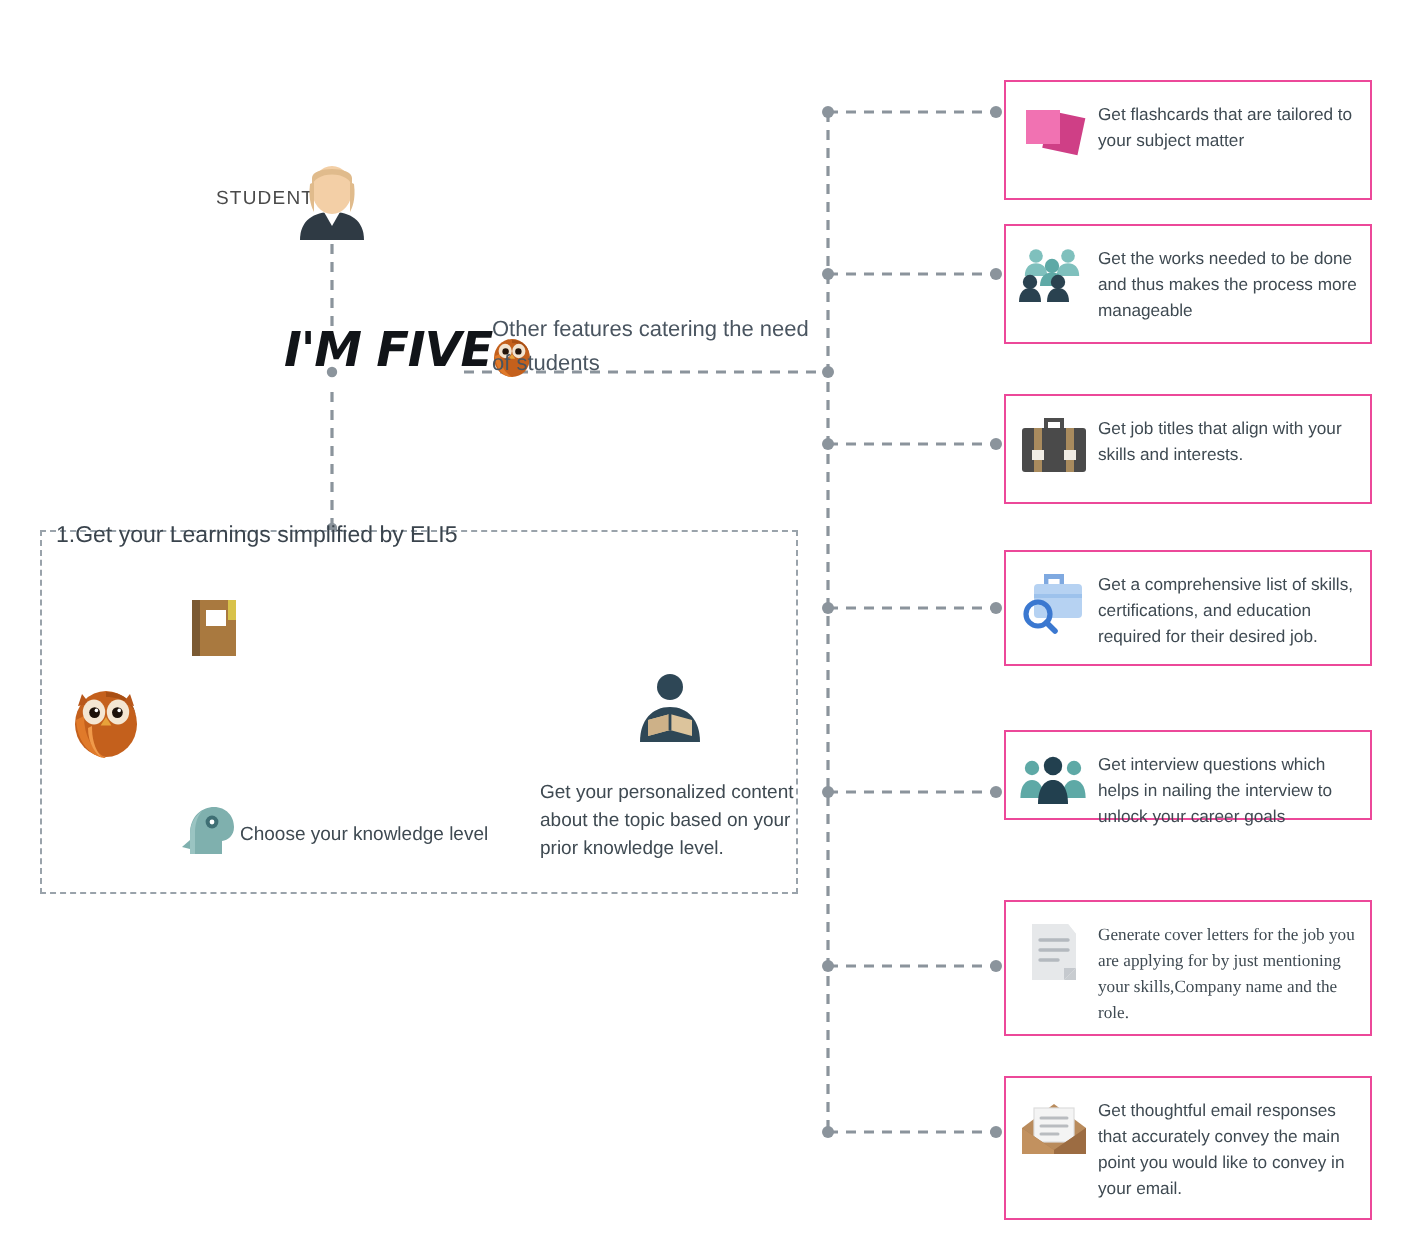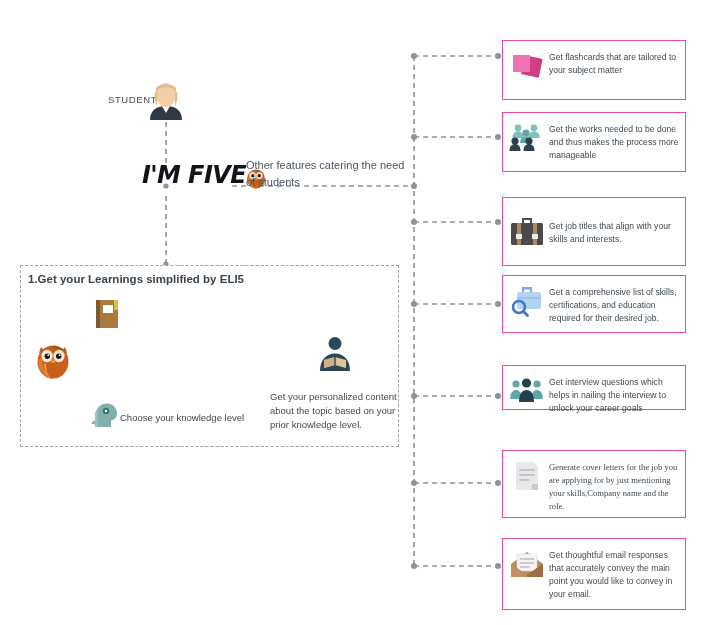--- a/index.html
+++ b/index.html
@@ -34,42 +34,42 @@
     position:absolute;left:246px;top:157px;width:162px;
     font-size:11px;line-height:17px;color:#4a5560;
   }
 
   
   .panel{
     position:absolute;left:20px;top:265px;width:379px;height:182px;
     border:1px dashed #9aa3ab;background:#fff;box-sizing:border-box;
   }
   .panel-title{
-    position:absolute;left:28px;top:273px;font-size:11.5px;color:#3a444d;font-weight:bold;
+    position:absolute;left:28px;top:262px;font-size:11.5px;color:#3a444d;
   }
   .book-icon{position:absolute;left:96px;top:300px;width:22px;height:28px;}
   .book-text{position:absolute;left:120px;top:303px;width:140px;font-size:9.5px;line-height:14px;color:#3f4a52;}
   .owl-big{position:absolute;left:32px;top:338px;width:42px;height:42px;}
   .head-icon{position:absolute;left:90px;top:400px;width:28px;height:28px;}
   .head-text{position:absolute;left:120px;top:412px;font-size:9.5px;color:#3f4a52;}
   .reader-icon{position:absolute;left:316px;top:335px;width:38px;height:38px;}
   .result-text{position:absolute;left:270px;top:390px;width:128px;font-size:9.5px;line-height:14px;color:#3f4a52;}
 
   
   .card{
     position:absolute;left:502px;width:184px;
     border:1px solid #ec4899;background:#ffffff;box-sizing:border-box;
     display:flex;align-items:flex-start;padding:7px 6px 7px 6px;
   }
   .card .ic{flex:0 0 auto;width:36px;height:36px;margin-right:4px;}
   .card .tx{font-size:8.6px;line-height:13px;color:#3f4a52;padding-top:3px;}
 
   #card0{top:40px;height:60px;}
   #card1{top:112px;height:60px;}
-  #card2{top:197px;height:69px;align-items:center;}
+  #card2{top:197px;height:55px;}
   #card3{top:275px;height:58px;}
   #card4{top:365px;height:45px;}
   #card5{top:450px;height:68px;font-family:Liberation Serif, serif;}
   #card6{top:538px;height:72px;}
 </style>
 </head>
 <body>
 
 <div id="canvas">
 

